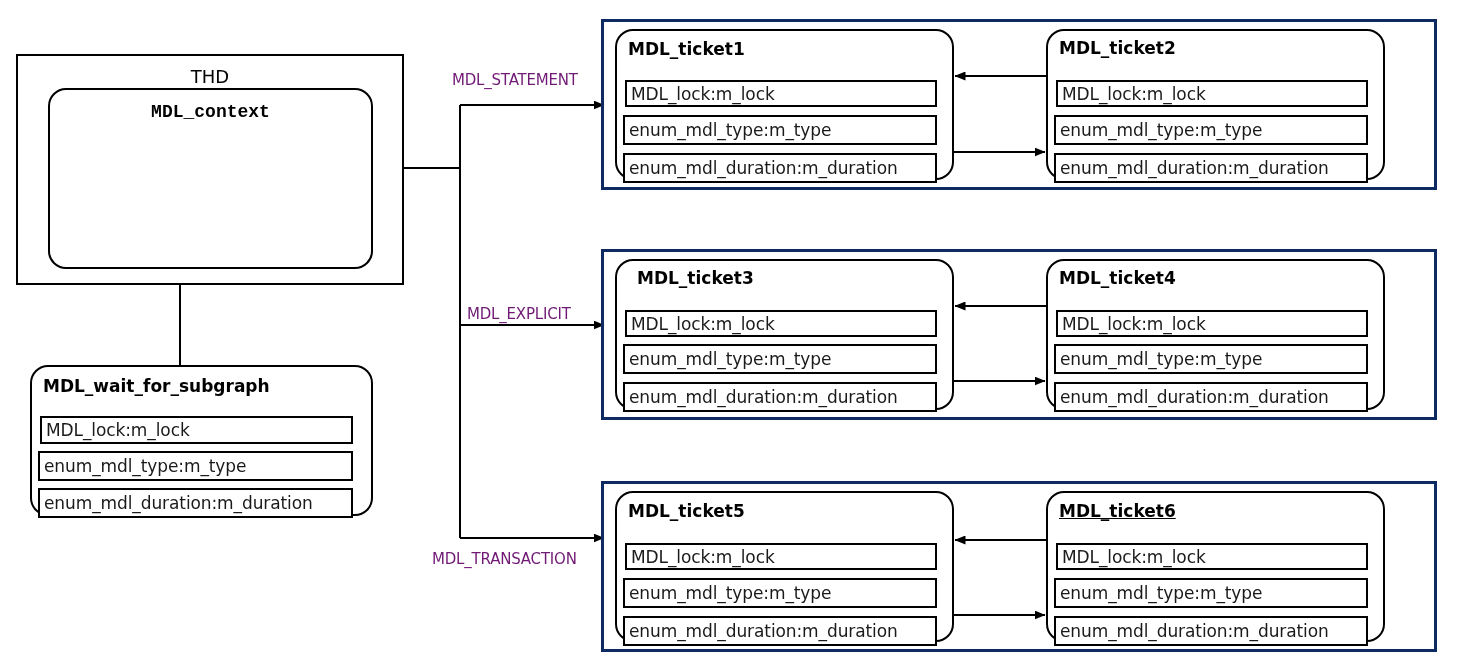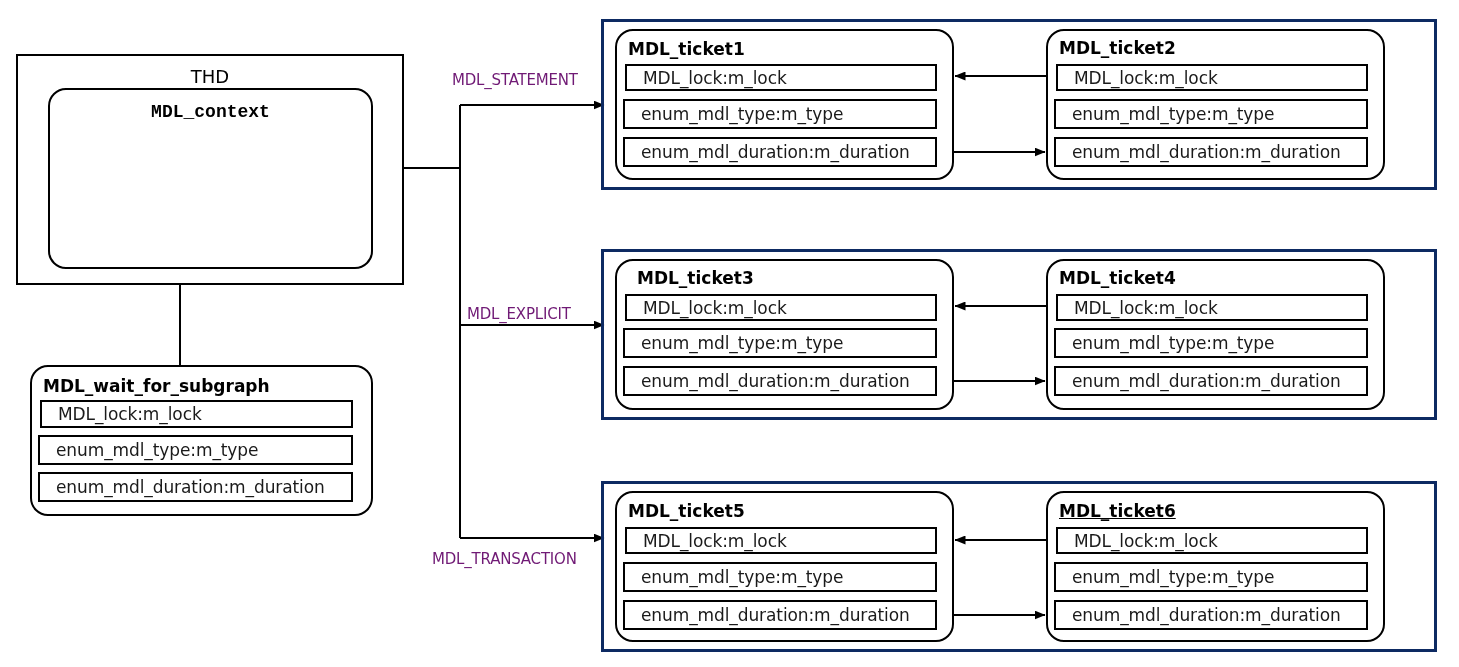--- a/index.html
+++ b/index.html
@@ -70,21 +70,21 @@
     background: #fff;
     box-sizing: border-box;
     font-size: 17px;
     color: #1a1a1a;
     display: flex;
     align-items: center;
     padding-left: 6px;
     white-space: nowrap;
     letter-spacing: -0.1px;
   }
-  .field.tight { padding-left: 16px; }
+  .field.tight { padding-left: 4px; margin-top: 16px; }
 
   
   .blue-container {
     position: absolute;
     border: 3px solid #0d2a62;
     background: transparent;
     box-sizing: border-box;
   }
 
   

